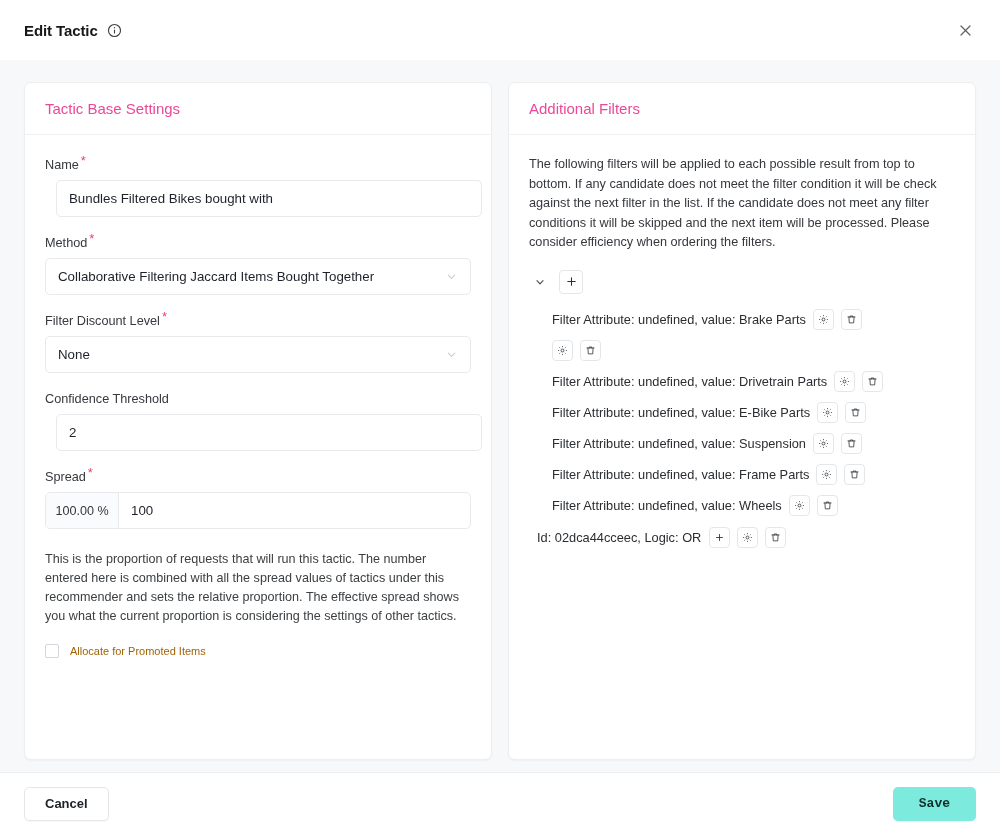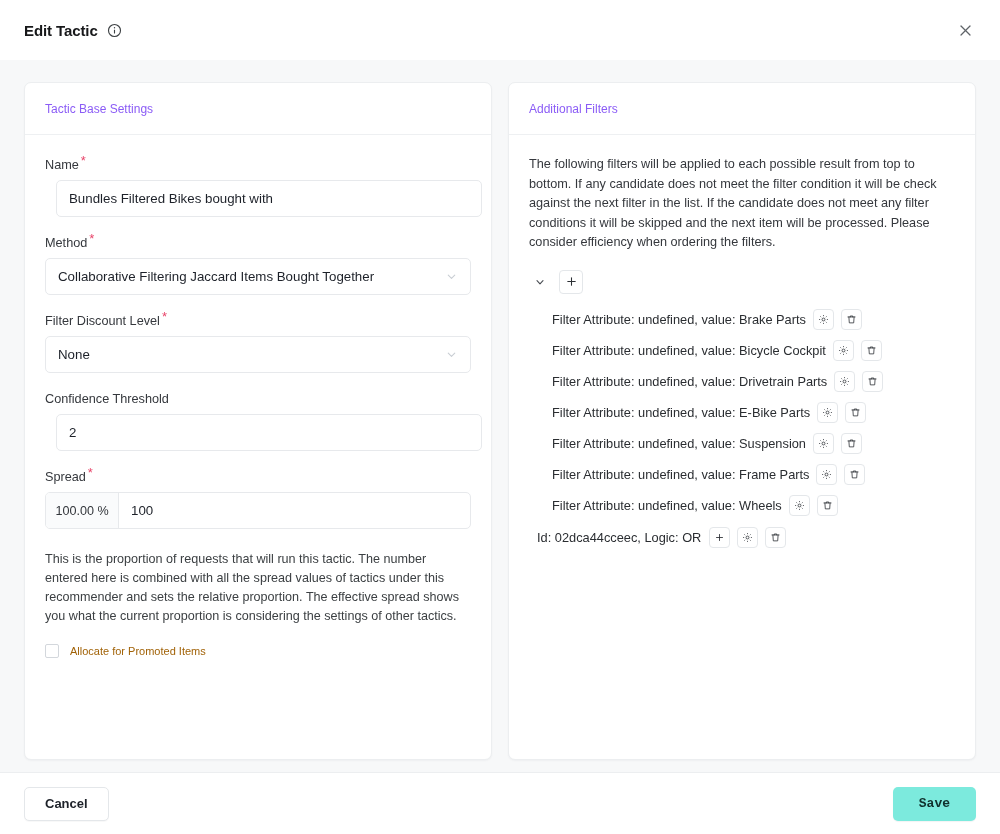--- a/index.html
+++ b/index.html
@@ -94,22 +94,22 @@
 
   .panel-header {
     height: 52px;
     flex: 0 0 52px;
     display: flex;
     align-items: center;
     padding: 0 20px;
     border-bottom: 1px solid #eef0f2;
   }
   .panel-header-title {
-    font-size: 12px;
-    color: #8b5cf6;
+    font-size: 15px;
+    color: #ec4899;
     font-weight: normal;
   }
 
   .panel-content {
     padding: 20px 20px 20px 20px;
     overflow: hidden;
     flex: 1 1 auto;
   }
 
   
@@ -465,21 +465,20 @@
             <span class="icon-box sm">
               <svg width="11" height="11" viewBox="0 0 16 16" fill="none" stroke="currentColor" stroke-width="1.15" stroke-linecap="round" stroke-linejoin="round">
                 <path d="M2.8 4.3h10.4"></path>
                 <path d="M6.2 4.3V2.9h3.6v1.4"></path>
                 <path d="M4.2 4.3l0.6 8.6h6.4l0.6-8.6"></path>
               </svg>
             </span>
           </div>
 
           <div class="filter-row">
-            <span class="filter-row-text">Filter Attribute: undefined, value: Bicycle Cockpit</span>
             <span class="icon-box sm">
               <svg width="11" height="11" viewBox="0 0 16 16" fill="none" stroke="currentColor" stroke-width="1.15">
                 <circle cx="8" cy="8" r="2.1"></circle>
                 <path d="M8 1.6v1.5M8 12.9v1.5M14.4 8h-1.5M3.1 8H1.6M12.5 3.5l-1.1 1.1M4.6 11.4l-1.1 1.1M12.5 12.5l-1.1-1.1M4.6 4.6L3.5 3.5"></path>
               </svg>
             </span>
             <span class="icon-box sm">
               <svg width="11" height="11" viewBox="0 0 16 16" fill="none" stroke="currentColor" stroke-width="1.15" stroke-linecap="round" stroke-linejoin="round">
                 <path d="M2.8 4.3h10.4"></path>
                 <path d="M6.2 4.3V2.9h3.6v1.4"></path>

